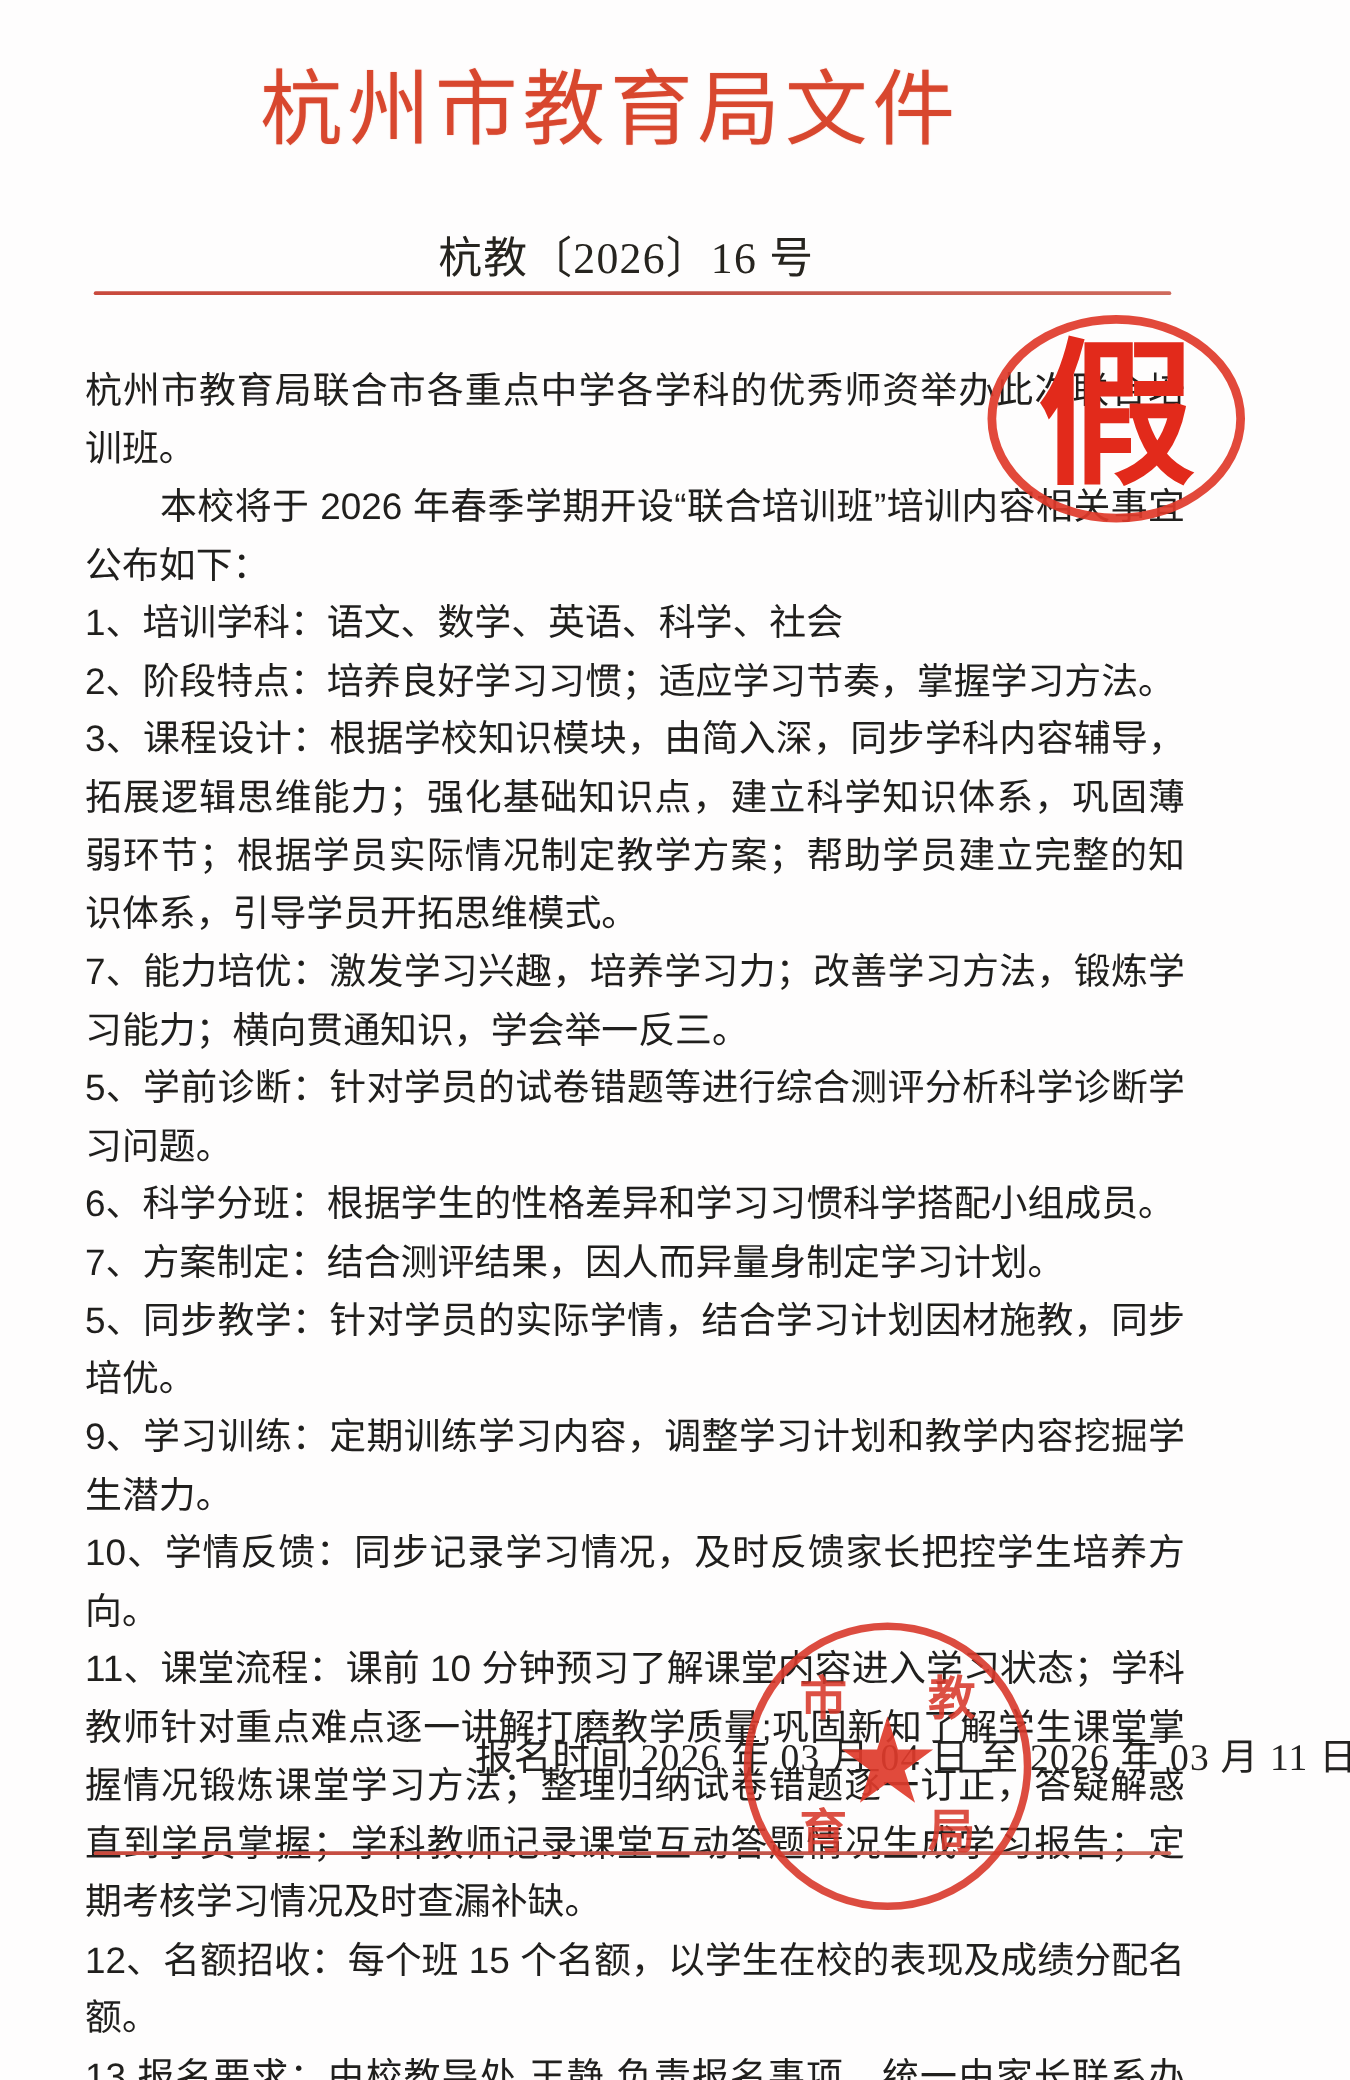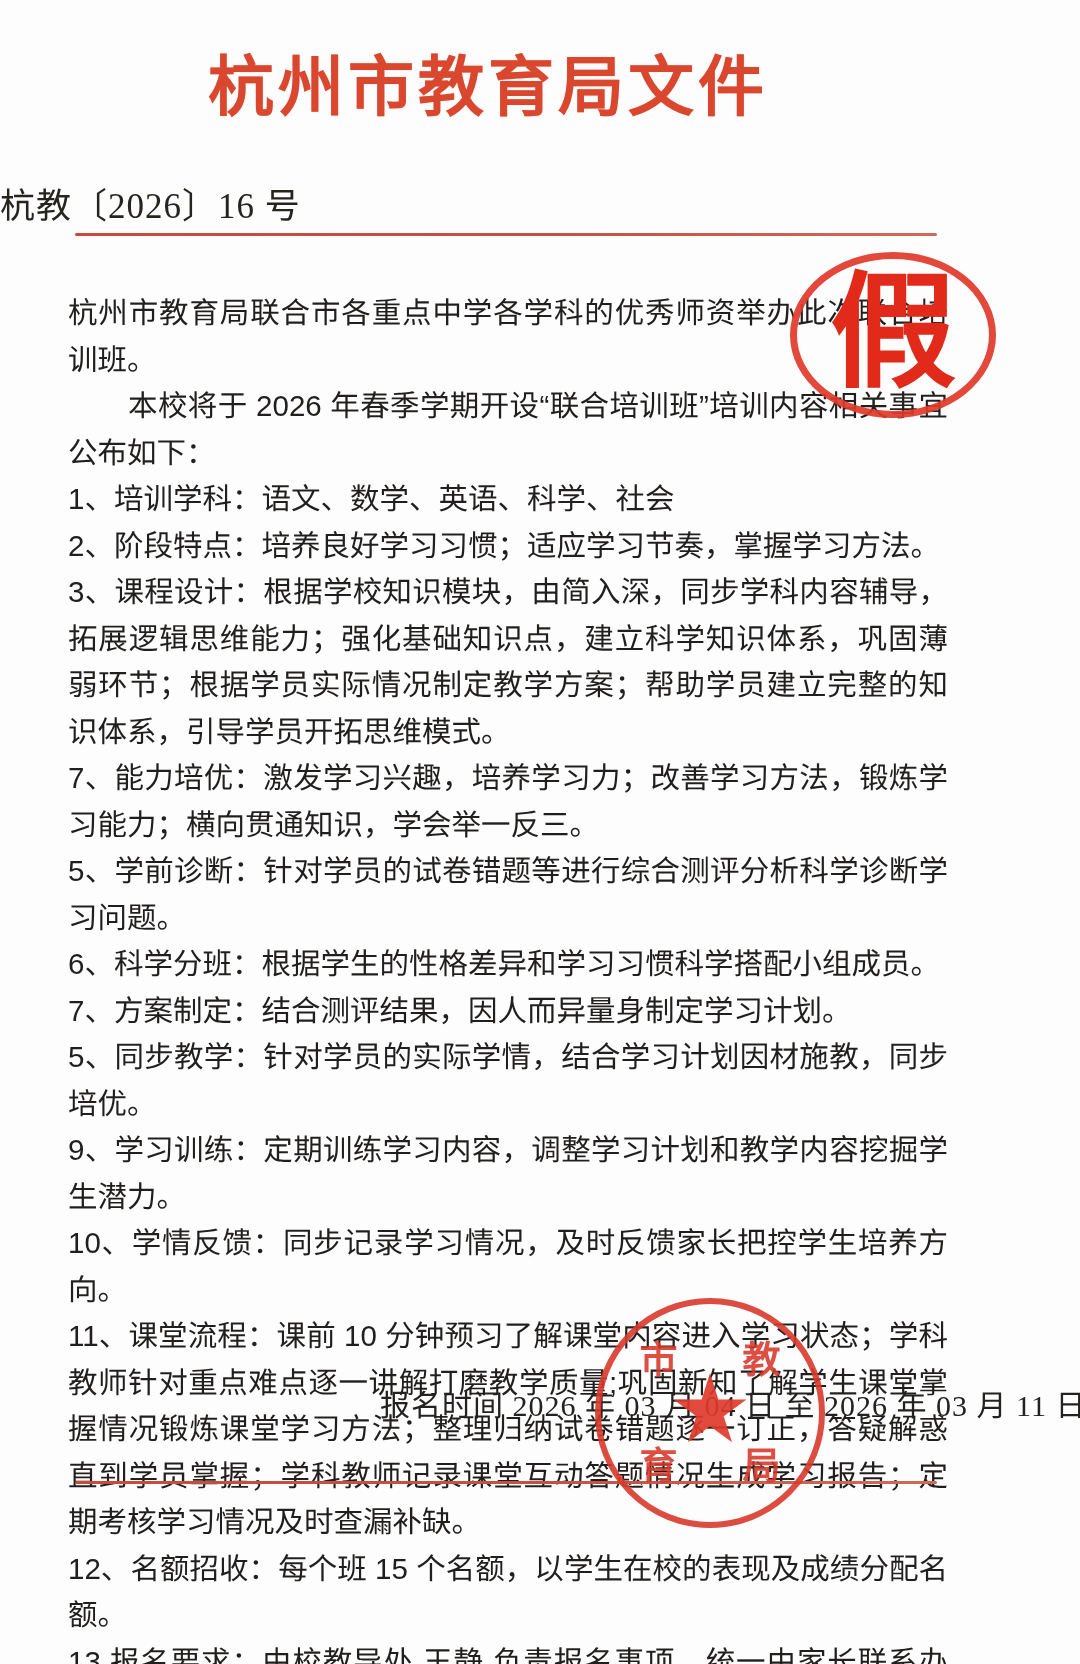--- a/index.html
+++ b/index.html
@@ -25,33 +25,34 @@
   }
 
   
   .doc-title {
     position: absolute;
     top: 48px;
     left: 0;
     width: 976px;
     text-align: center;
     font-family: "Liberation Sans", "DejaVu Sans", sans-serif;
-    font-weight: bold;
+    font-weight: normal;
     font-size: 66px;
     letter-spacing: 4px;
     color: #d8472e;
     text-shadow: 0 0 1px rgba(216,71,46,0.45);
     line-height: 1.2;
   }
 
   .doc-number {
     position: absolute;
     top: 177px;
     left: 0;
     width: 1002px;
+    text-align: center;
     font-size: 35px;
     letter-spacing: 1px;
     color: #26241f;
     font-family: "Liberation Serif", "DejaVu Serif", serif;
   }
 
   .rule {
     position: absolute;
     left: 75px;
     width: 862px;

